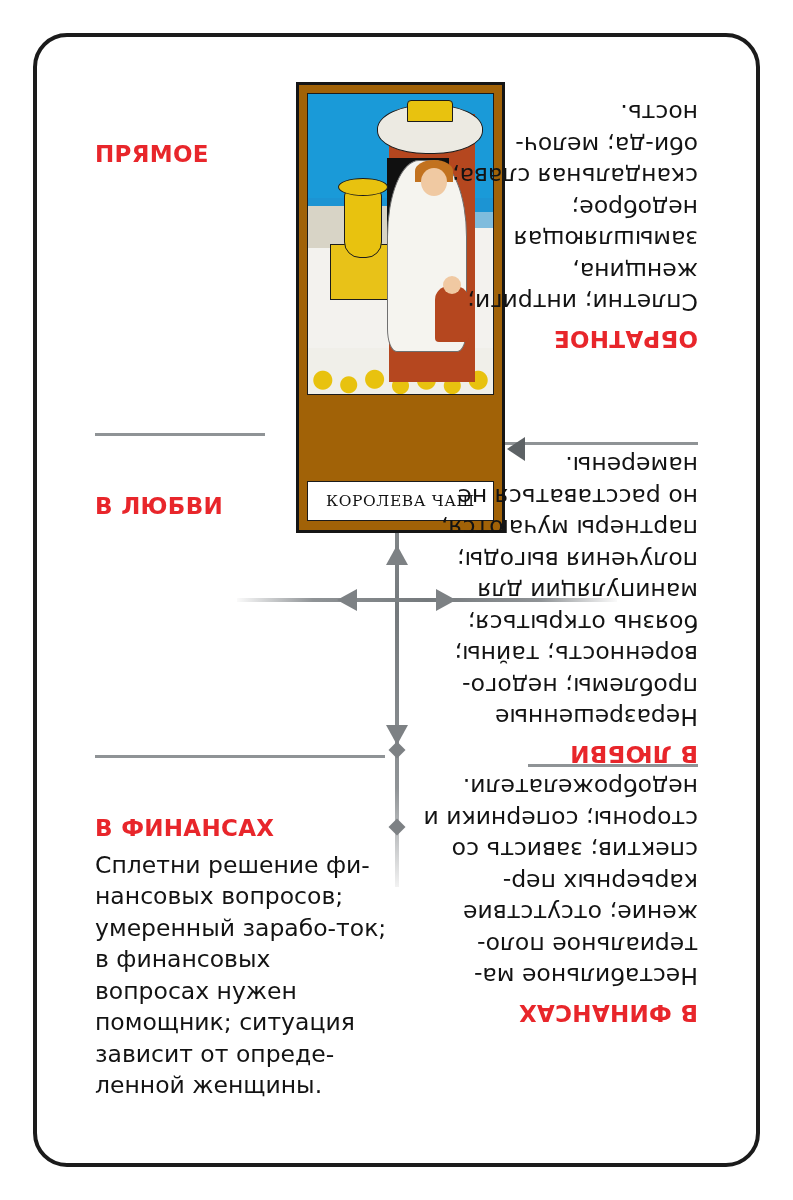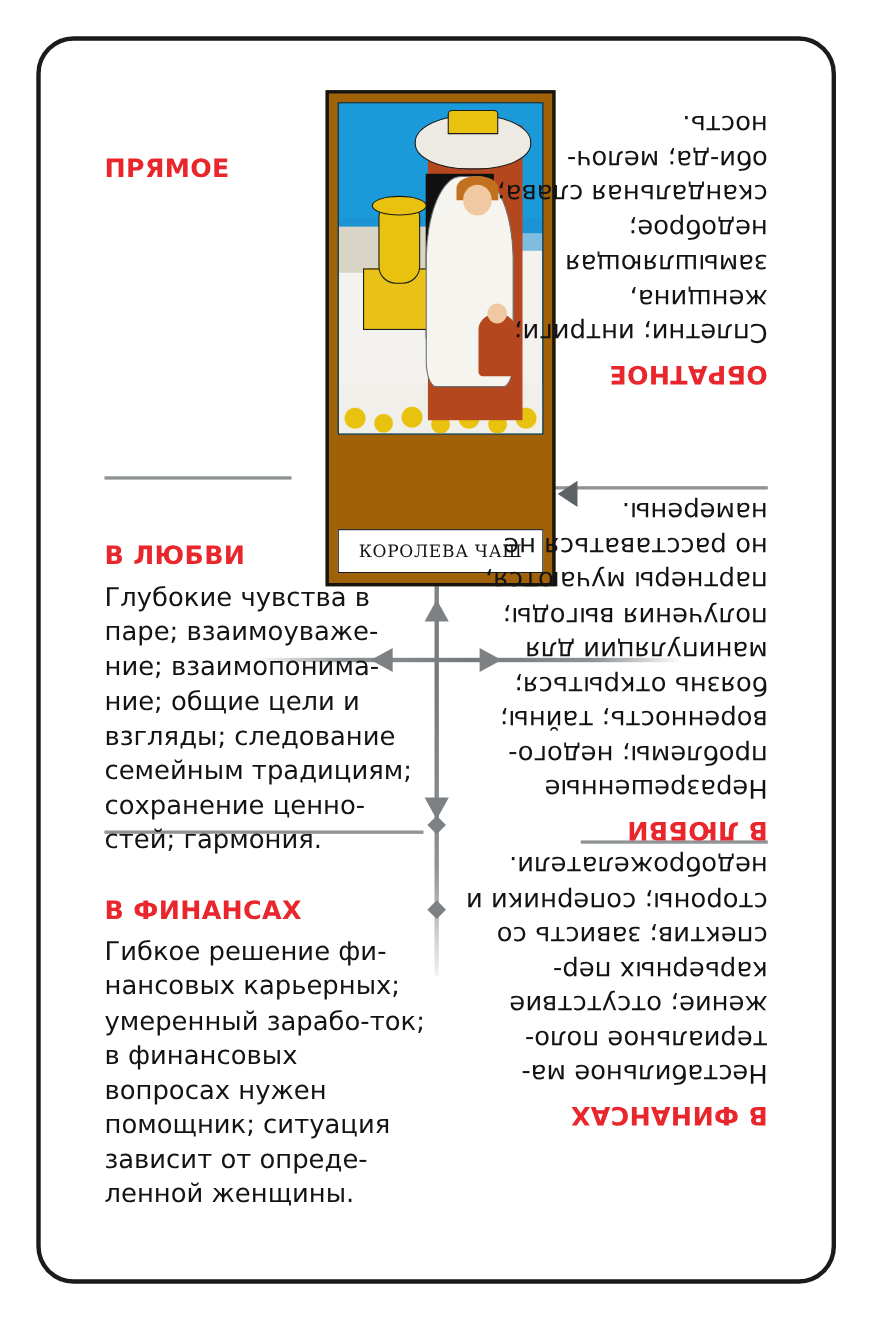--- a/index.html
+++ b/index.html
@@ -290,26 +290,25 @@
       <div class="tarot-label">КОРОЛЕВА ЧАШ</div>
     </div>
     <div class="arrow-to-card"></div>
 
     <div class="up up-1">
       <div class="sec-title">ПРЯМОЕ</div>
     </div>
 
     <div class="up up-2">
       <div class="sec-title">В ЛЮБВИ</div>
-      <div class="sec-body">Глубокие чувства в паре; взаимоуваже-ние; взаимопонима-ние; общие цели и взгляды; следование семейным традициям; сохранение ценно-стей; гармония.</div>
     </div>
 
     <div class="up up-3">
       <div class="sec-title">В ФИНАНСАХ</div>
-      <div class="sec-body">Гибкое решение фи-нансовых карьерных; умеренный зарабо-ток; в финансовых вопросах нужен помощник;  ситуация зависит от опреде-ленной женщины.</div>
+      <div class="sec-body">Сплетни решение фи-нансовых вопросов; умеренный зарабо-ток; в финансовых вопросах нужен помощник;  ситуация зависит от опреде-ленной женщины.</div>
     </div>
 
     <div class="dn dn-1">
       <div class="sec-title">ОБРАТНОЕ</div>
       <div class="sec-body">Сплетни; интриги; женщина, замышляющая недоброе; скандальная слава; оби-да; мелоч-ность.</div>
     </div>
 
     <div class="dn dn-2">
       <div class="sec-title">В ЛЮБВИ</div>
       <div class="sec-body">Неразрешенные проблемы; недого-воренность; тайны; боязнь открыться; манипуляции для получения выгоды; партнеры мучаются, но расставаться не намерены.</div>

